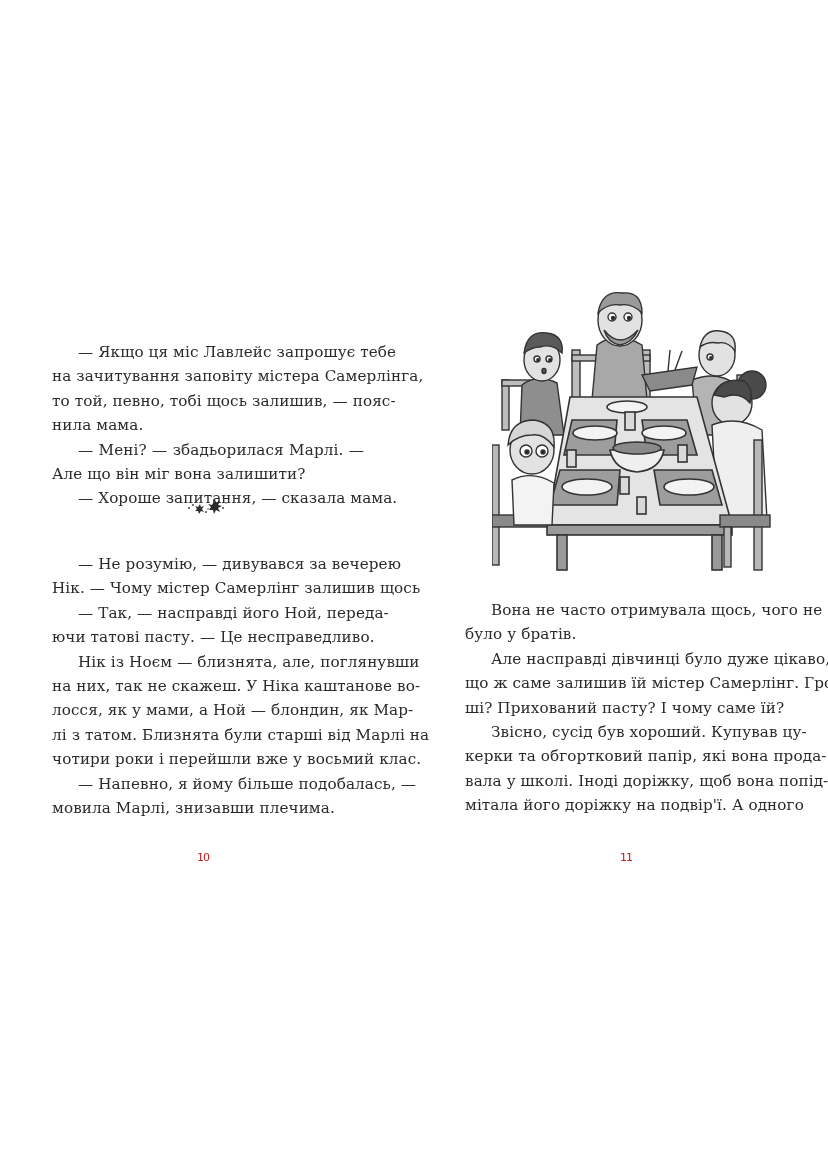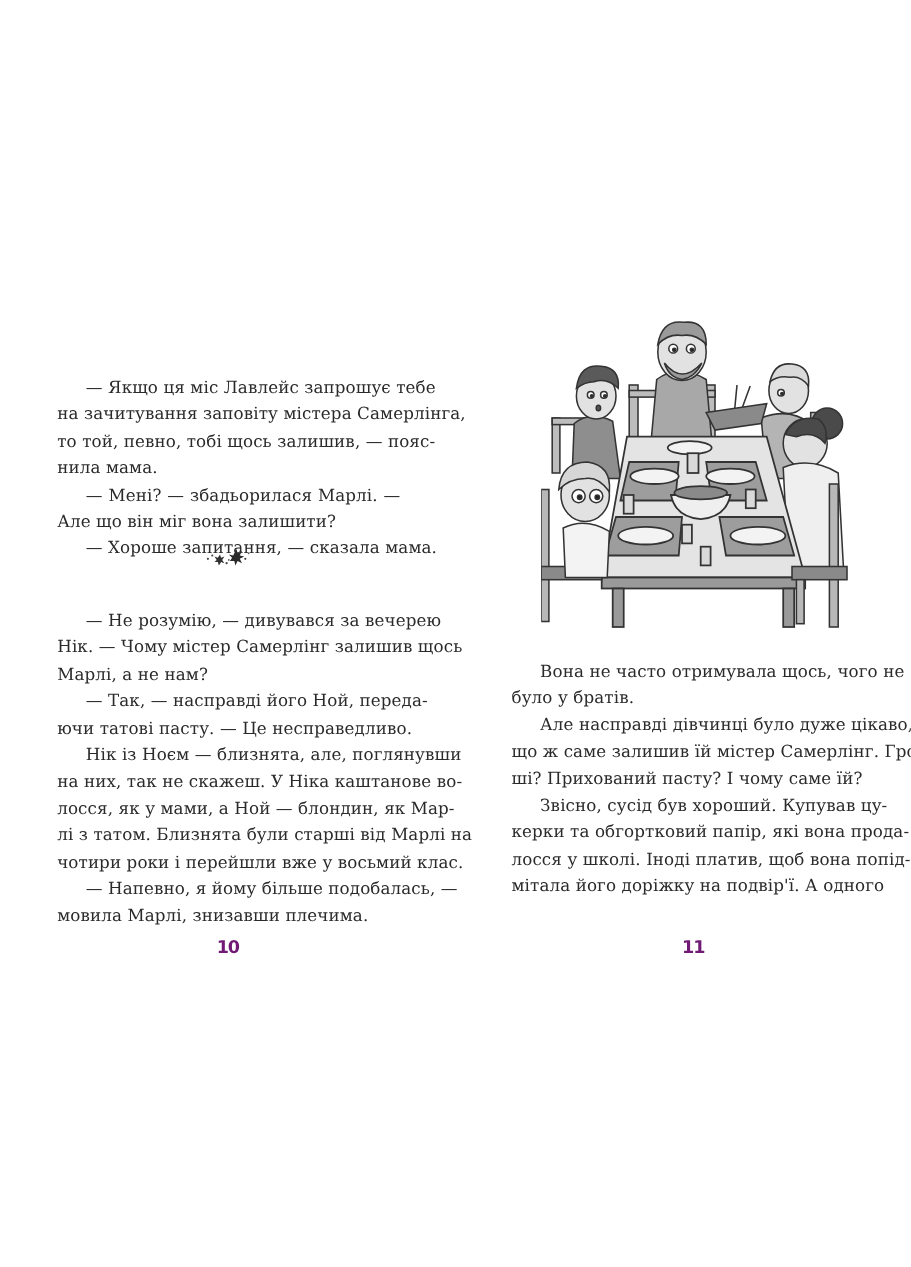--- a/index.html
+++ b/index.html
@@ -49,24 +49,24 @@
       top: 497px;
       width: 44px;
       height: 20px;
     }
     .col-left-2 { left: 52px; width: 312px; top: 552px; }
 
     .page-number {
       position: absolute;
       top: 851px;
       font-family: "DejaVu Sans", "Liberation Sans", sans-serif;
-      font-weight: bold;
-      font-size: 16px;
+      font-weight: normal;
+      font-size: 11px;
       letter-spacing: -1px;
-      color: #701a75;
+      color: #b91c1c;
     }
     .pn-left { left: 197px; }
     .pn-right { left: 206px; }
 
     .illustration {
       position: absolute;
       left: 78px;
       top: 285px;
       width: 300px;
       height: 290px;
@@ -99,21 +99,20 @@
         <polygon points="27,6 29,2 30,6 34,4 32,8 36,9 32,11 34,15 30,13 28,17 27,13 23,13 25,10 22,7 26,8"></polygon>
       </g>
       <circle cx="37" cy="11" r="1" fill="#444"></circle>
       <circle cx="40" cy="6" r="0.8" fill="#555"></circle>
     </svg>
   </div>
 
   <div class="column col-left-2">
     <span class="line indent">— Не розумію, — дивувався за вечерею</span>
     <span class="line">Нік. — Чому містер Самерлінг залишив щось</span>
-    <span class="line last">Марлі, а не нам?</span>
     <span class="line indent">— Так, — насправді його Ной, переда-</span>
     <span class="line last">ючи татові пасту. — Це несправедливо.</span>
     <span class="line indent">Нік із Ноєм — близнята, але, поглянувши</span>
     <span class="line">на них, так не скажеш. У Ніка каштанове во-</span>
     <span class="line">лосся, як у мами, а Ной — блондин, як Мар-</span>
     <span class="line">лі з татом. Близнята були старші від Марлі на</span>
     <span class="line last">чотири роки і перейшли вже у восьмий клас.</span>
     <span class="line indent">— Напевно, я йому більше подобалась, —</span>
     <span class="line last">мовила Марлі, знизавши плечима.</span>
   </div>
@@ -225,18 +224,18 @@
   </div>
 
   <div class="column col-right">
     <span class="line indent">Вона не часто отримувала щось, чого не</span>
     <span class="line last">було у братів.</span>
     <span class="line indent">Але насправді дівчинці було дуже цікаво,</span>
     <span class="line">що ж саме залишив їй містер Самерлінг. Гро-</span>
     <span class="line last">ші? Прихований пасту? І чому саме їй?</span>
     <span class="line indent">Звісно, сусід був хороший. Купував цу-</span>
     <span class="line">керки та обгортковий папір, які вона прода-</span>
-    <span class="line">лосся у школі. Іноді платив, щоб вона попід-</span>
+    <span class="line">вала у школі. Іноді доріжку, щоб вона попід-</span>
     <span class="line">мітала його доріжку на подвір'ї. А одного</span>
   </div>
 
   <div class="page-number pn-right">11</div>
 </div>
 
 </body></html>

